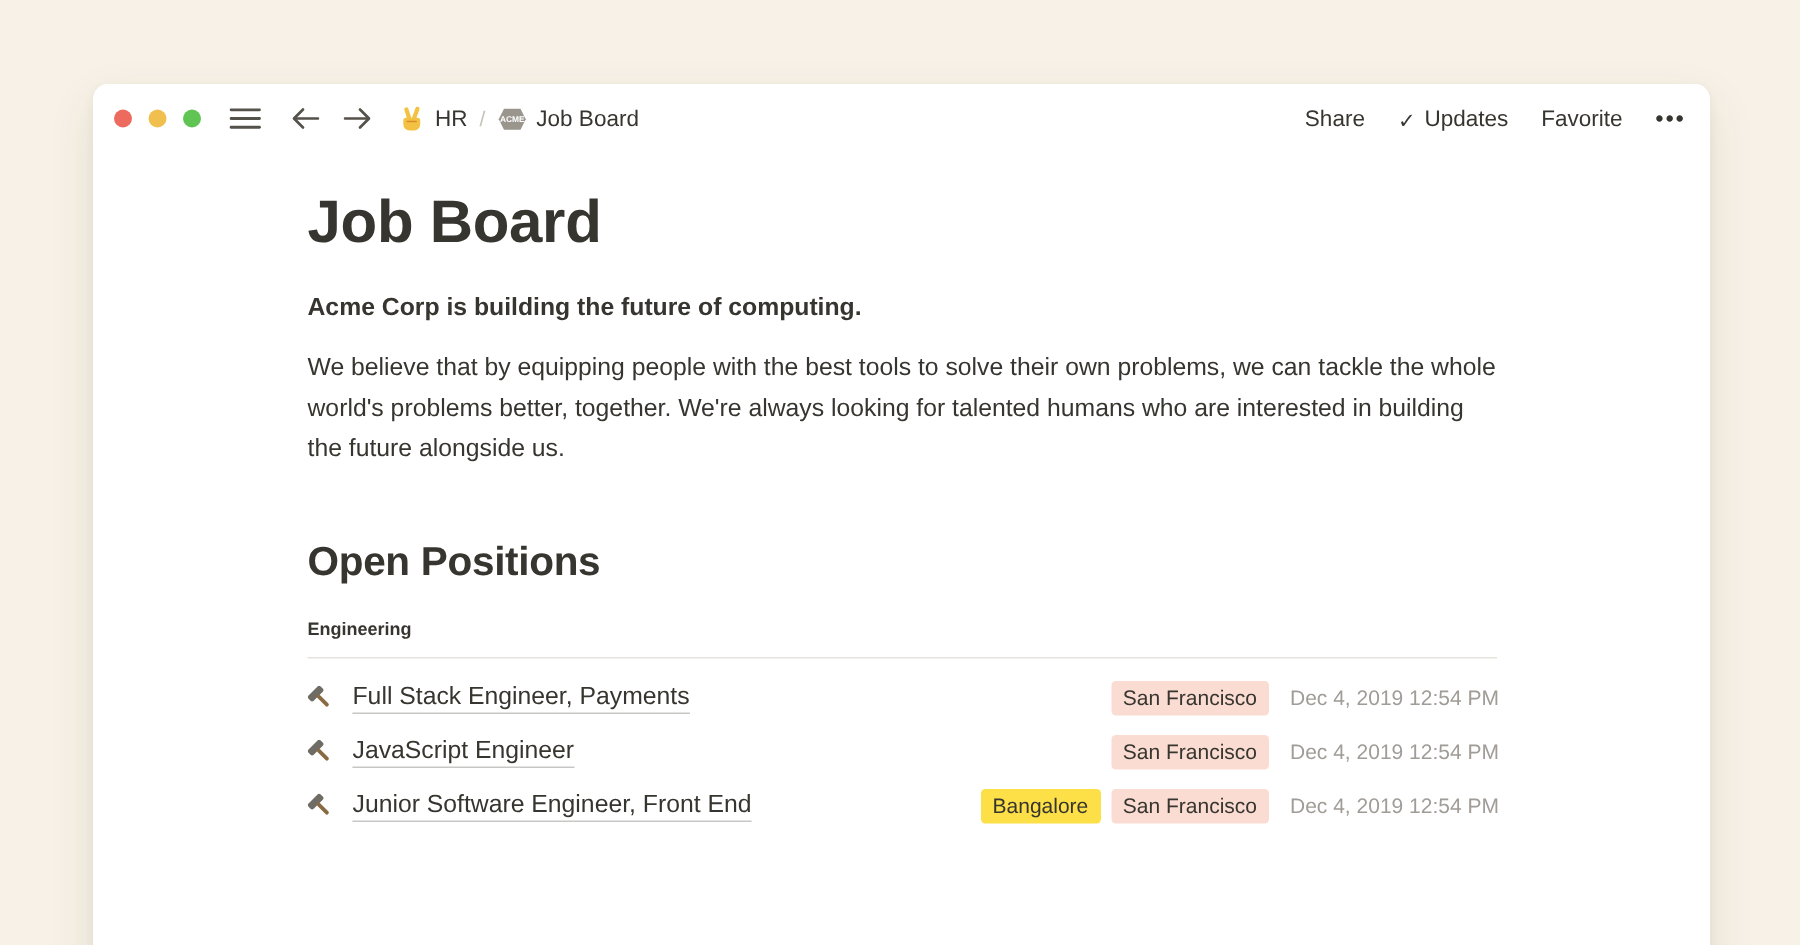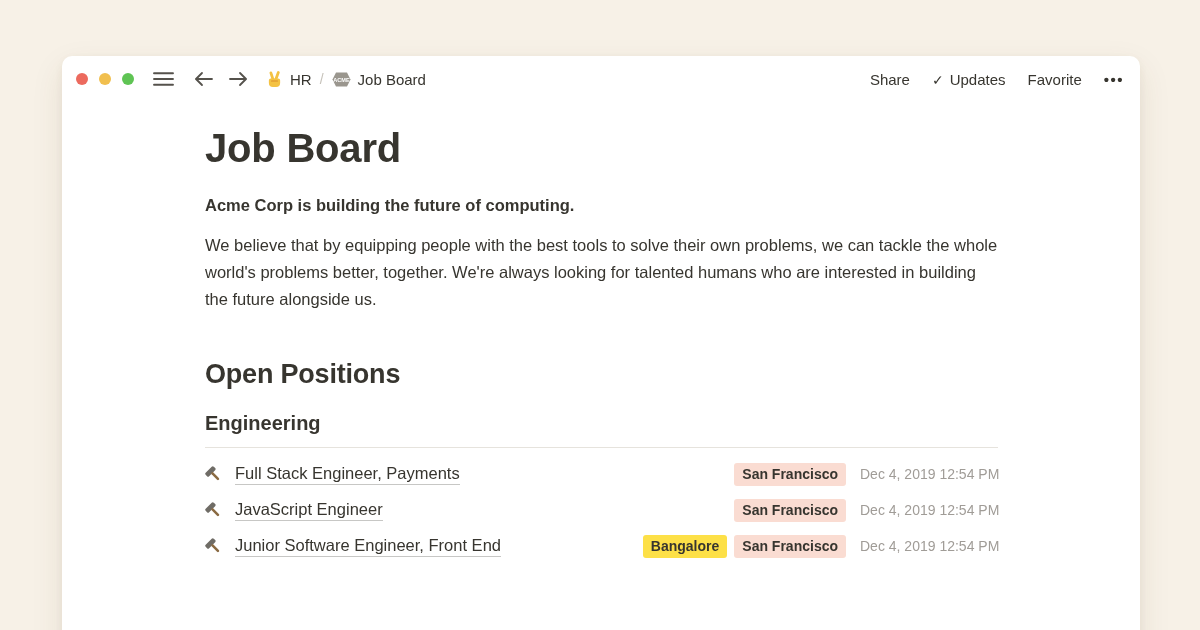--- a/index.html
+++ b/index.html
@@ -33,32 +33,32 @@
   .check { font-size:14px; color:#37352F; }
   .more-dots { font-size:15px; letter-spacing:1.5px; font-weight:bold; }
   
   .content { padding:0 142px 0 143px; }
   .page-title { margin-top:26px; font-size:40px; line-height:1.2; font-weight:700; letter-spacing:-0.2px; }
   h2.section { margin-top:36px; font-size:27px; font-weight:700; letter-spacing:-0.2px; }
   h2.section.positions { margin-top:46px; }
   .lead { margin-top:20px; font-size:16.5px; font-weight:700; line-height:26px; }
   .body-text { margin-top:14px; font-size:16.5px; line-height:27px; }
   h3.group {
-    margin-top:22px; font-size:20px; font-weight:700;
+    margin-top:22px; font-size:12px; font-weight:700;
     padding-bottom:12px; border-bottom:1px solid #E6E3DD;
   }
   .job-list { margin-top:8px; }
   .job-row { display:flex; align-items:center; height:36px; }
   .job-icon { width:18px; height:18px; margin-right:12px; flex:none; display:flex; align-items:center; }
   .job-title {
     font-size:16.5px; font-weight:500; color:#37352F; cursor:pointer;
     border-bottom:1px solid rgba(55,53,47,0.28); padding-bottom:1px;
   }
   .job-main { flex:1; display:flex; align-items:center; min-width:0; }
-  .job-tags { display:flex; align-items:center; gap:7px; margin-right:14px;font-weight:bold; }
+  .job-tags { display:flex; align-items:center; gap:7px; margin-right:14px; }
   .tag {
     font-size:14px; line-height:1; padding:4.5px 8px; border-radius:3px;
     color:#37352F; white-space:nowrap;
   }
   .job-date { width:138px; font-size:14px; color:#A09C97; white-space:nowrap; text-align:center; flex:none; }
 </style>
 </head>
 <body>
 
 <div class="window">

